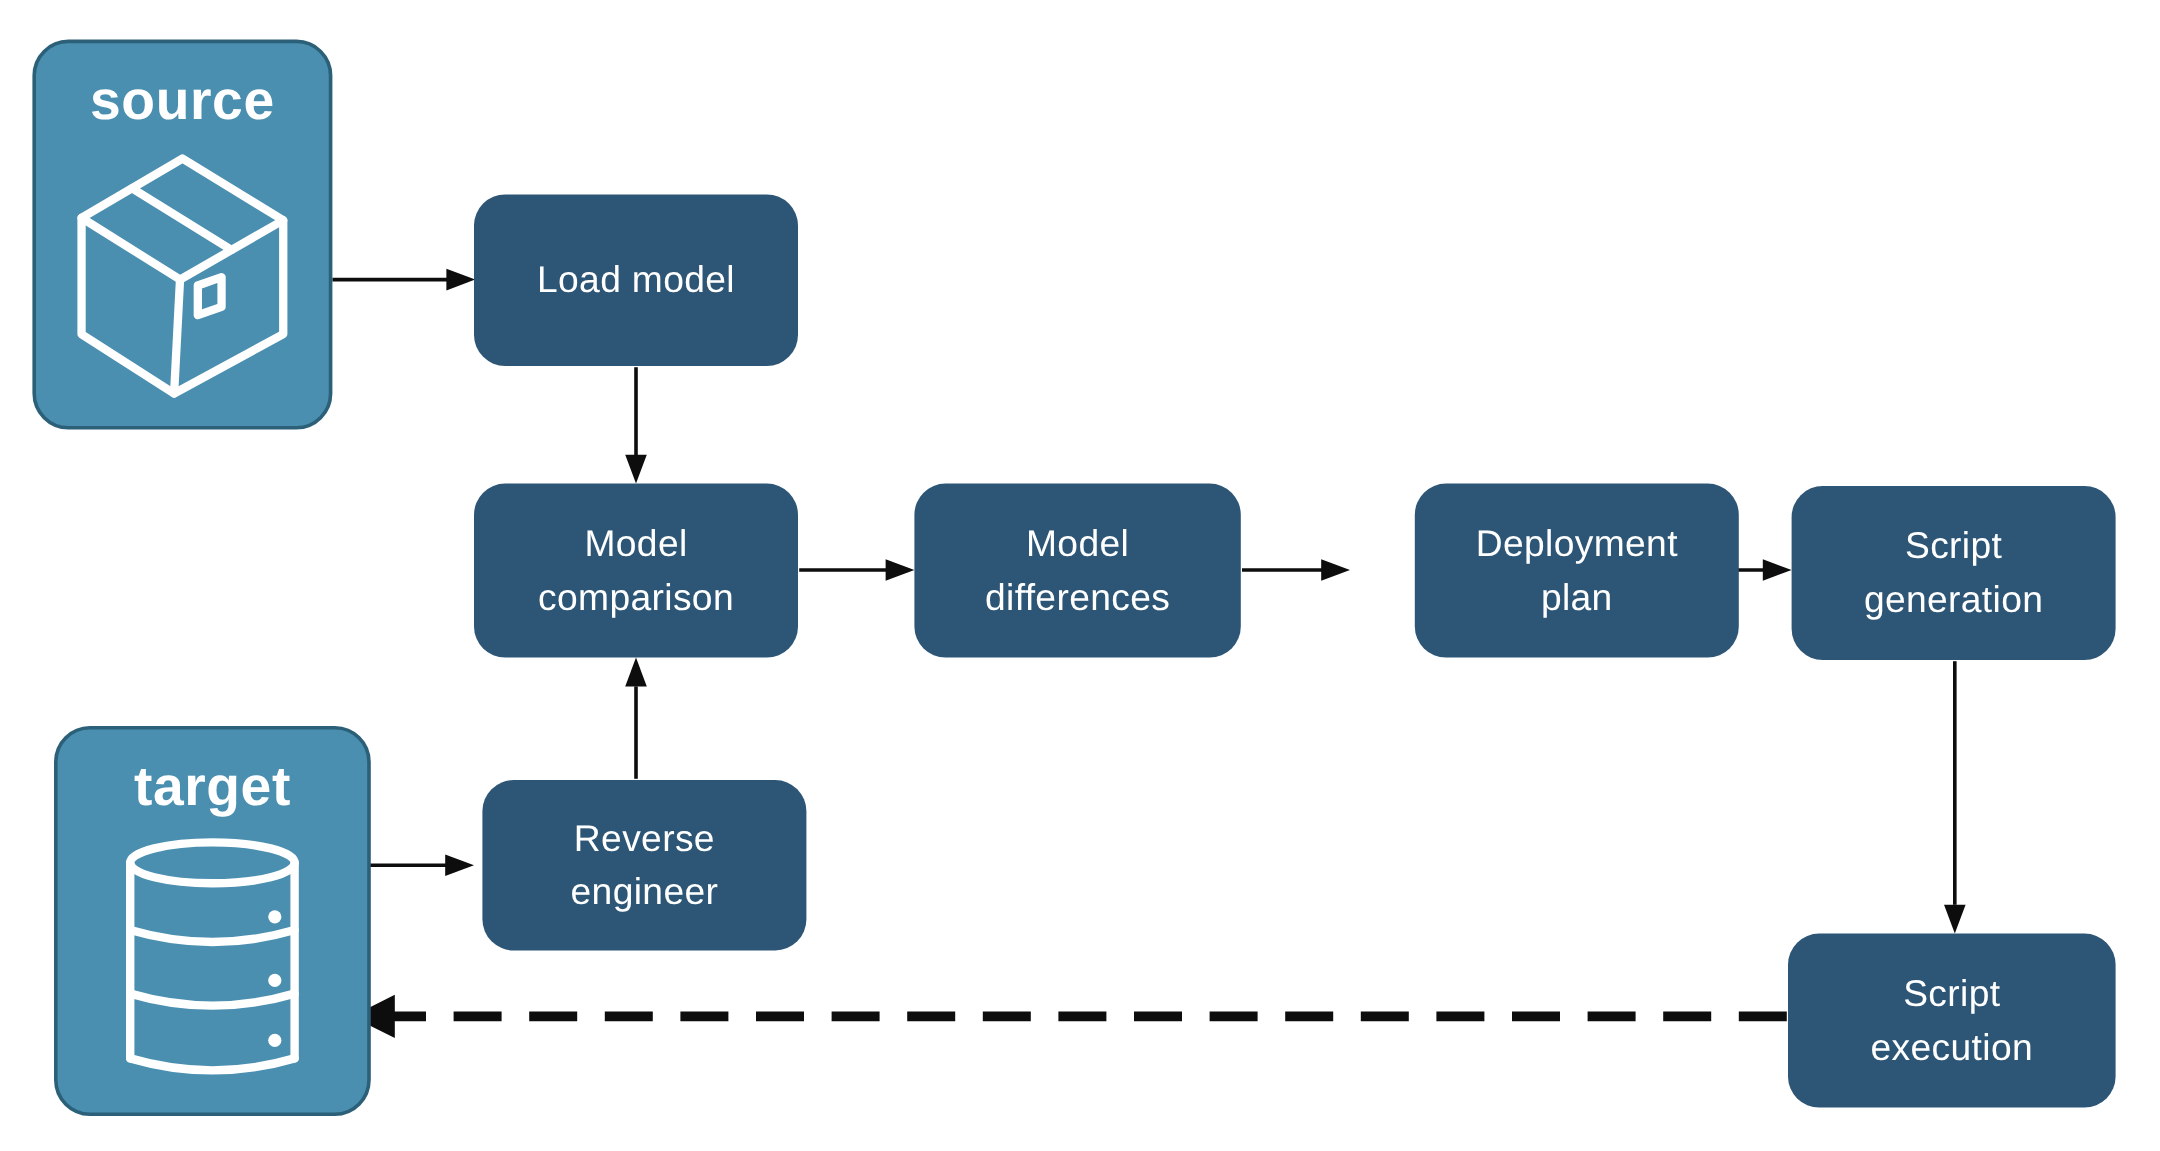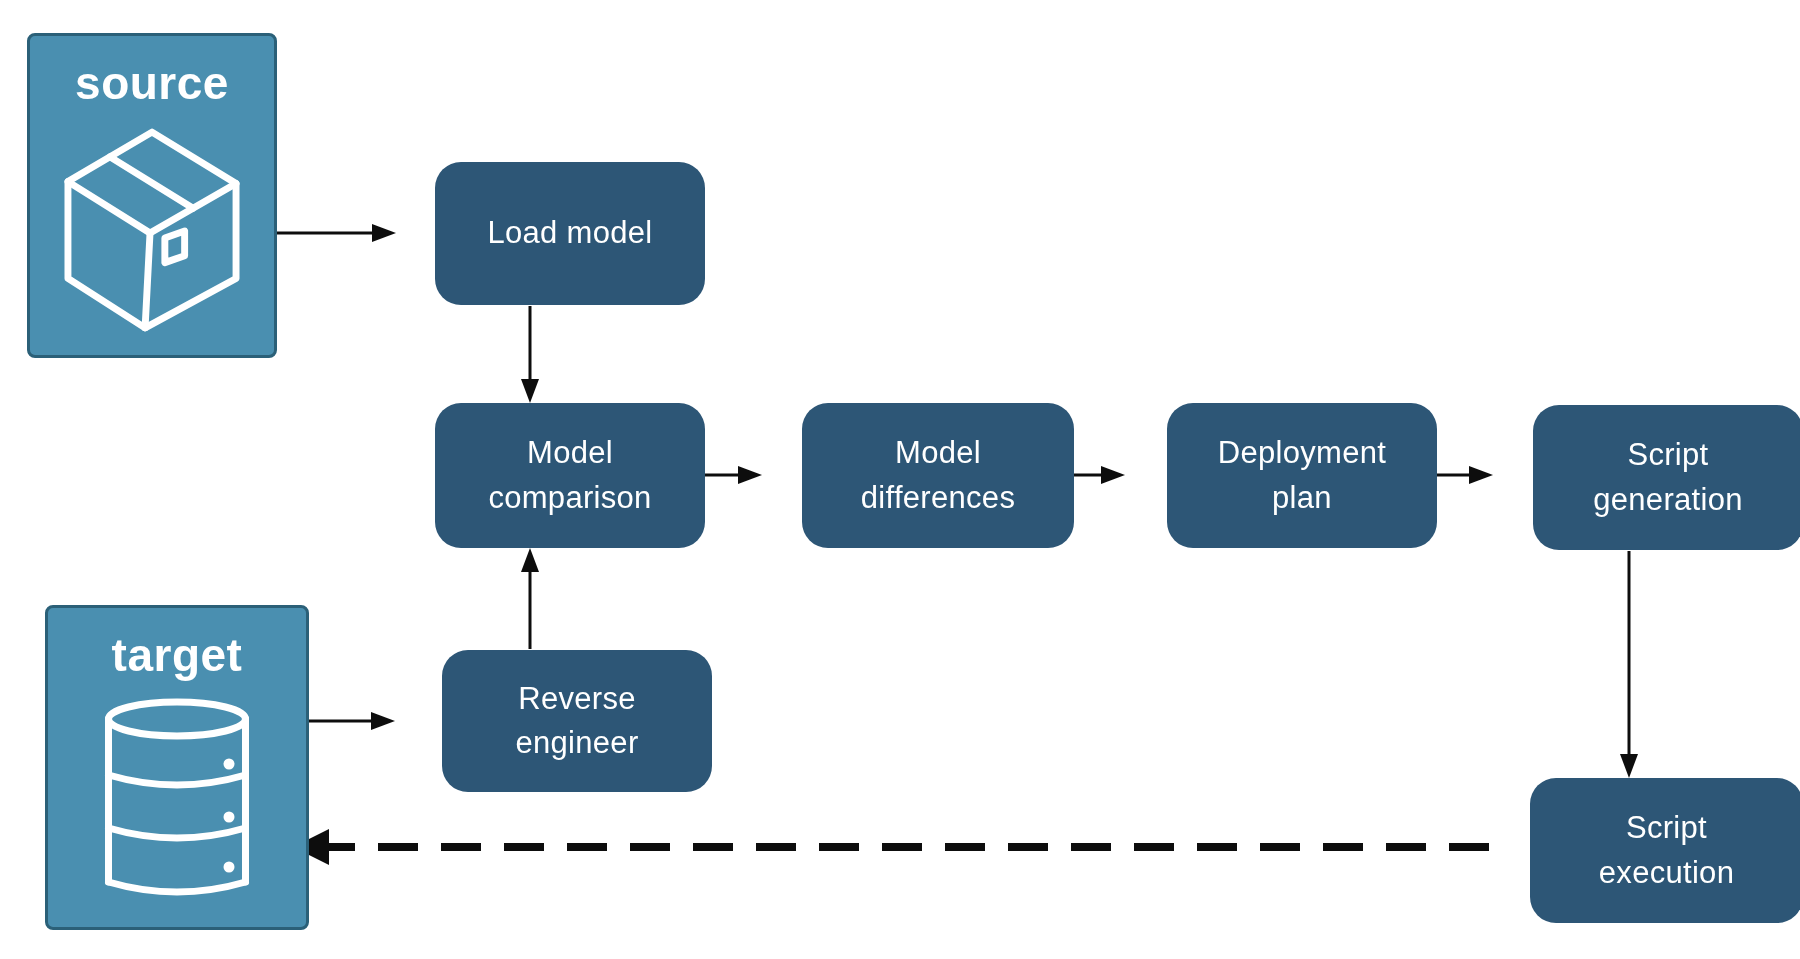--- a/index.html
+++ b/index.html
@@ -21,35 +21,34 @@
   
   .proc{
     background:var(--process-fill);
     border-radius:26px;
     color:var(--text);
     text-align:center;
     font-size:31px;
     line-height:1.42;
     white-space:pre-line;
     letter-spacing:.3px;
-    margin-left:40px;
   }
   #load-model        {left:395px;top:162px;width:270px;height:143px;}
   #model-comparison  {left:395px;top:403px;width:270px;height:145px;}
   #model-differences {left:762px;top:403px;width:272px;height:145px;}
-  #deployment-plan   {left:1127px;top:403px;width:270px;height:145px;}
+  #deployment-plan   {left:1179px;top:403px;width:270px;height:145px;}
   #script-generation {left:1493px;top:405px;width:270px;height:145px;}
   #reverse-engineer  {left:402px;top:650px;width:270px;height:142px;}
   #script-execution  {left:1490px;top:778px;width:273px;height:145px;}
 
   
   .endpoint{
     background:var(--endpoint-fill);
     border:3px solid var(--endpoint-border);
-    border-radius:8px;
+    border-radius:30px;
     flex-direction:column;
     justify-content:flex-start;
     color:var(--text);
   }
   #source{left:27px;top:33px;width:250px;height:325px;}
   #target{left:45px;top:605px;width:264px;height:325px;}
   .endpoint-label{
     font-size:46px;
     font-weight:700;
     margin-top:20px;

